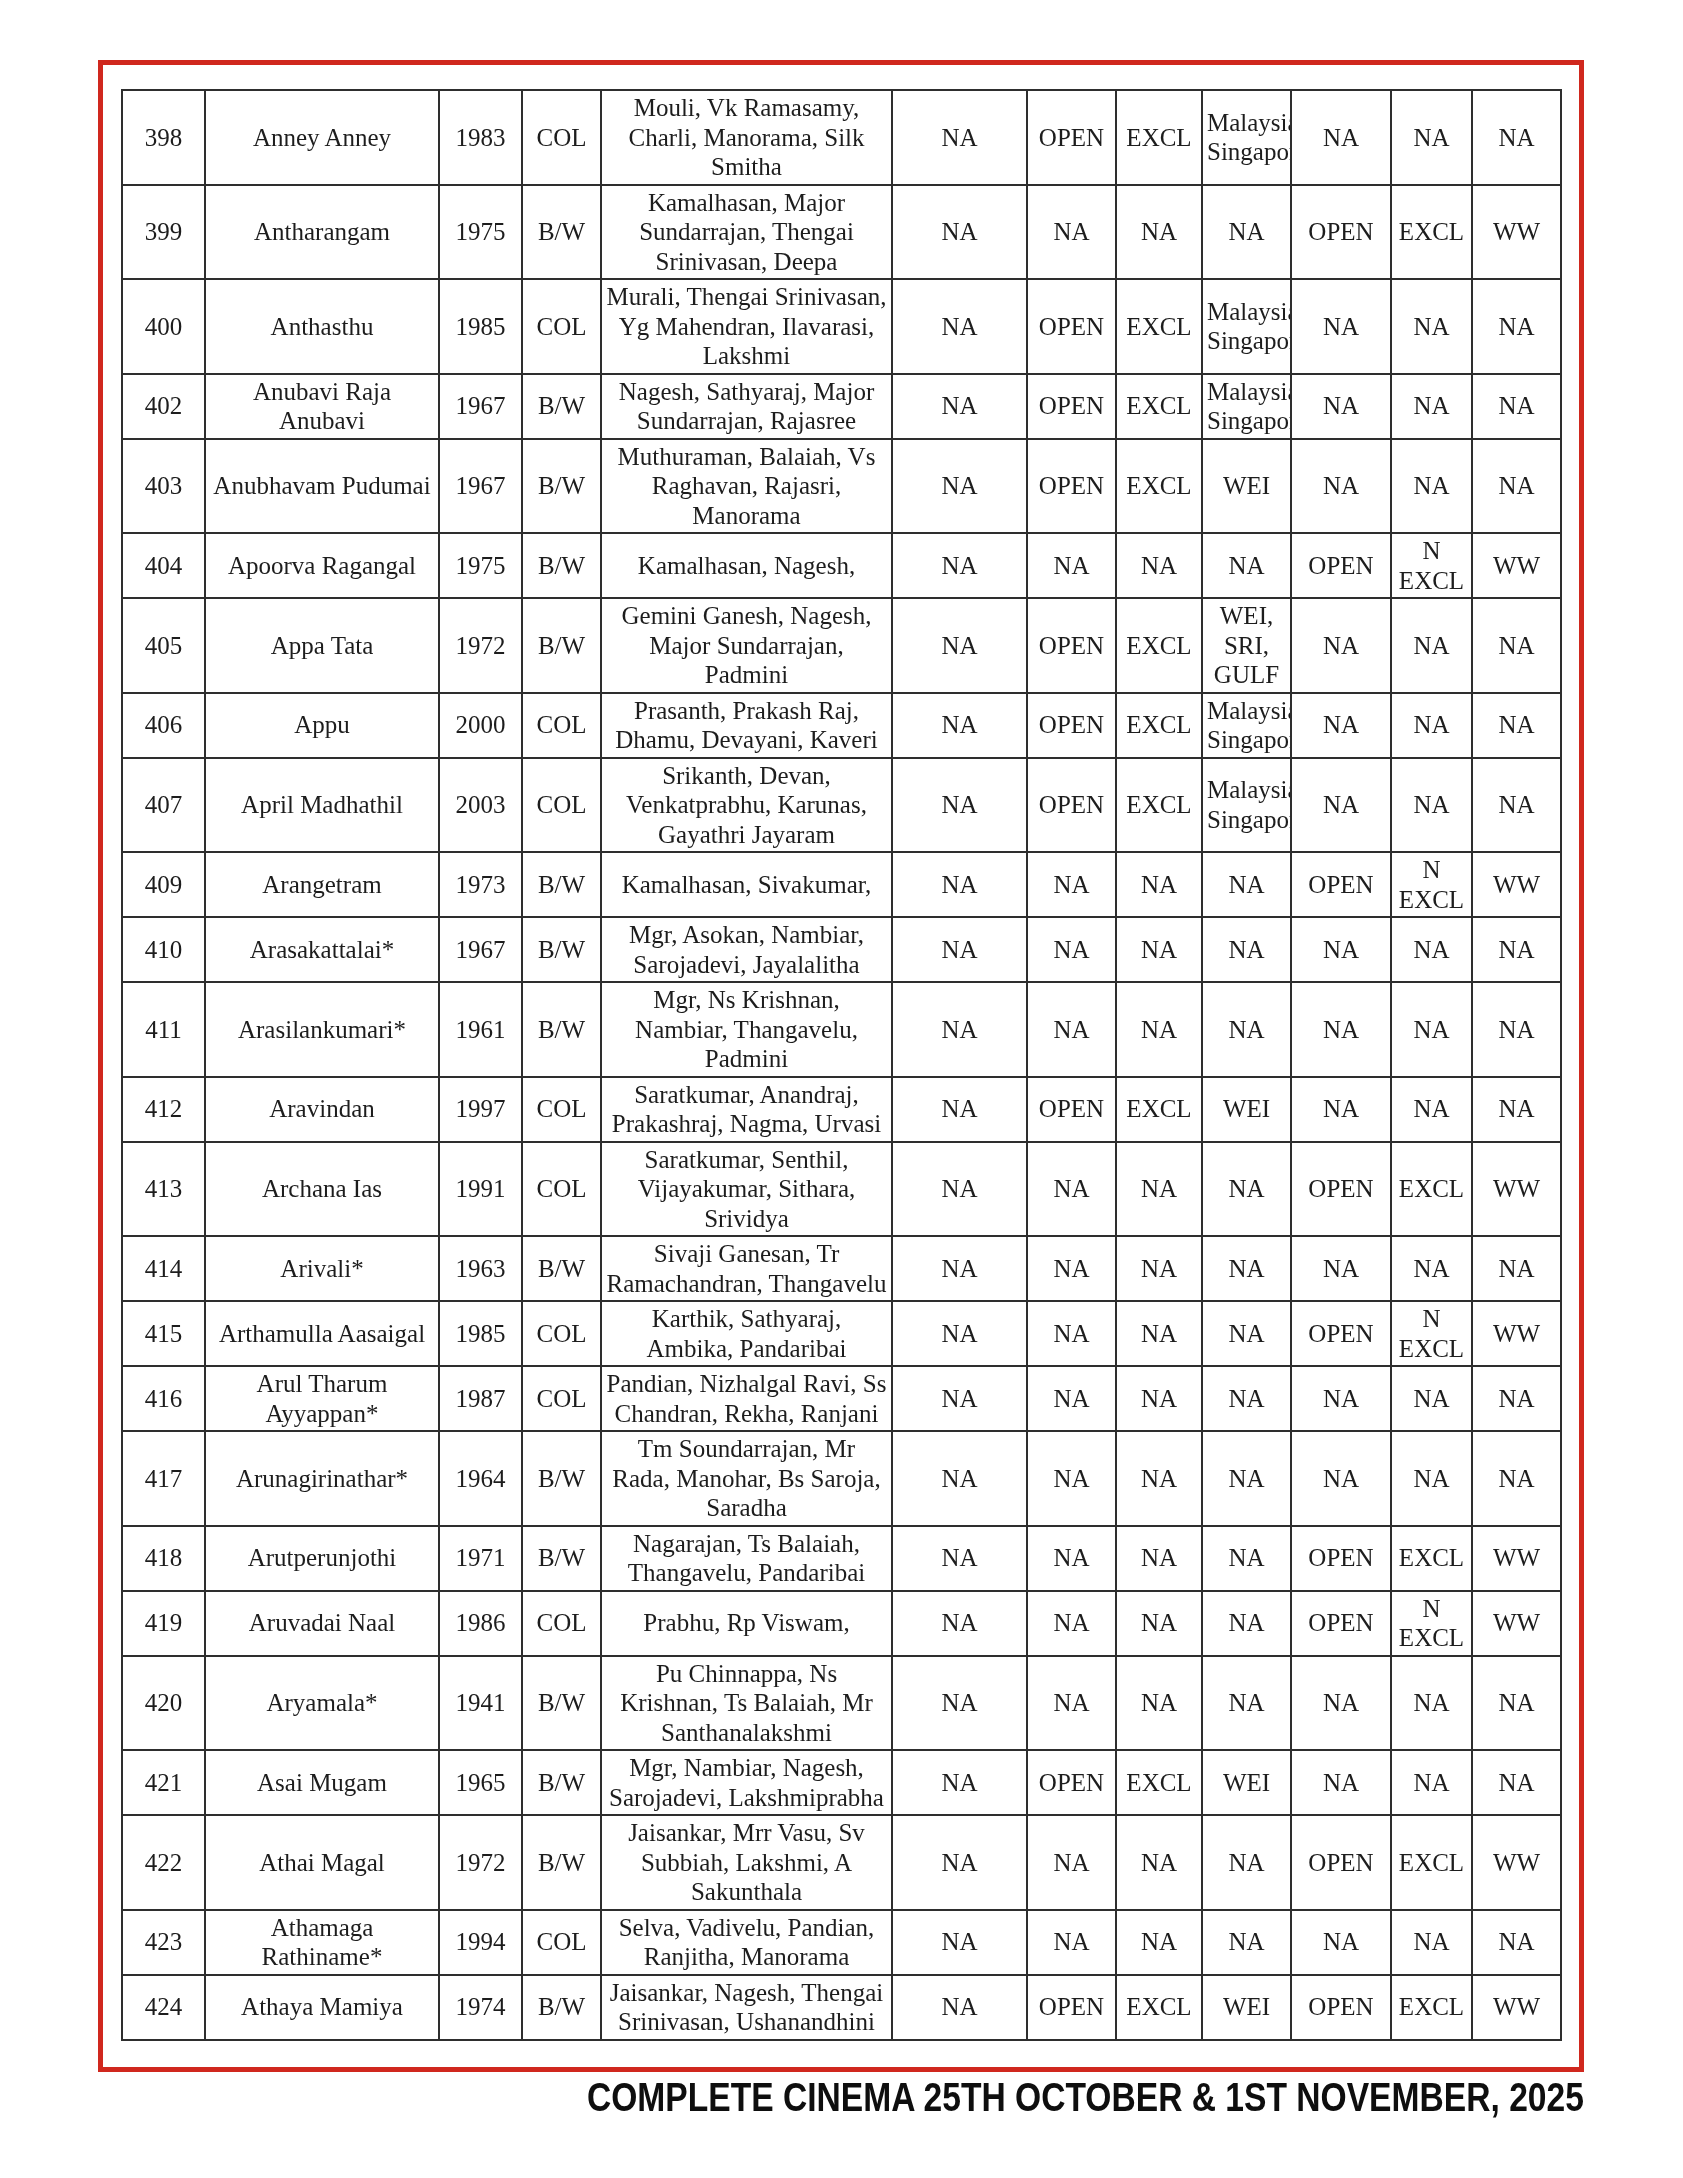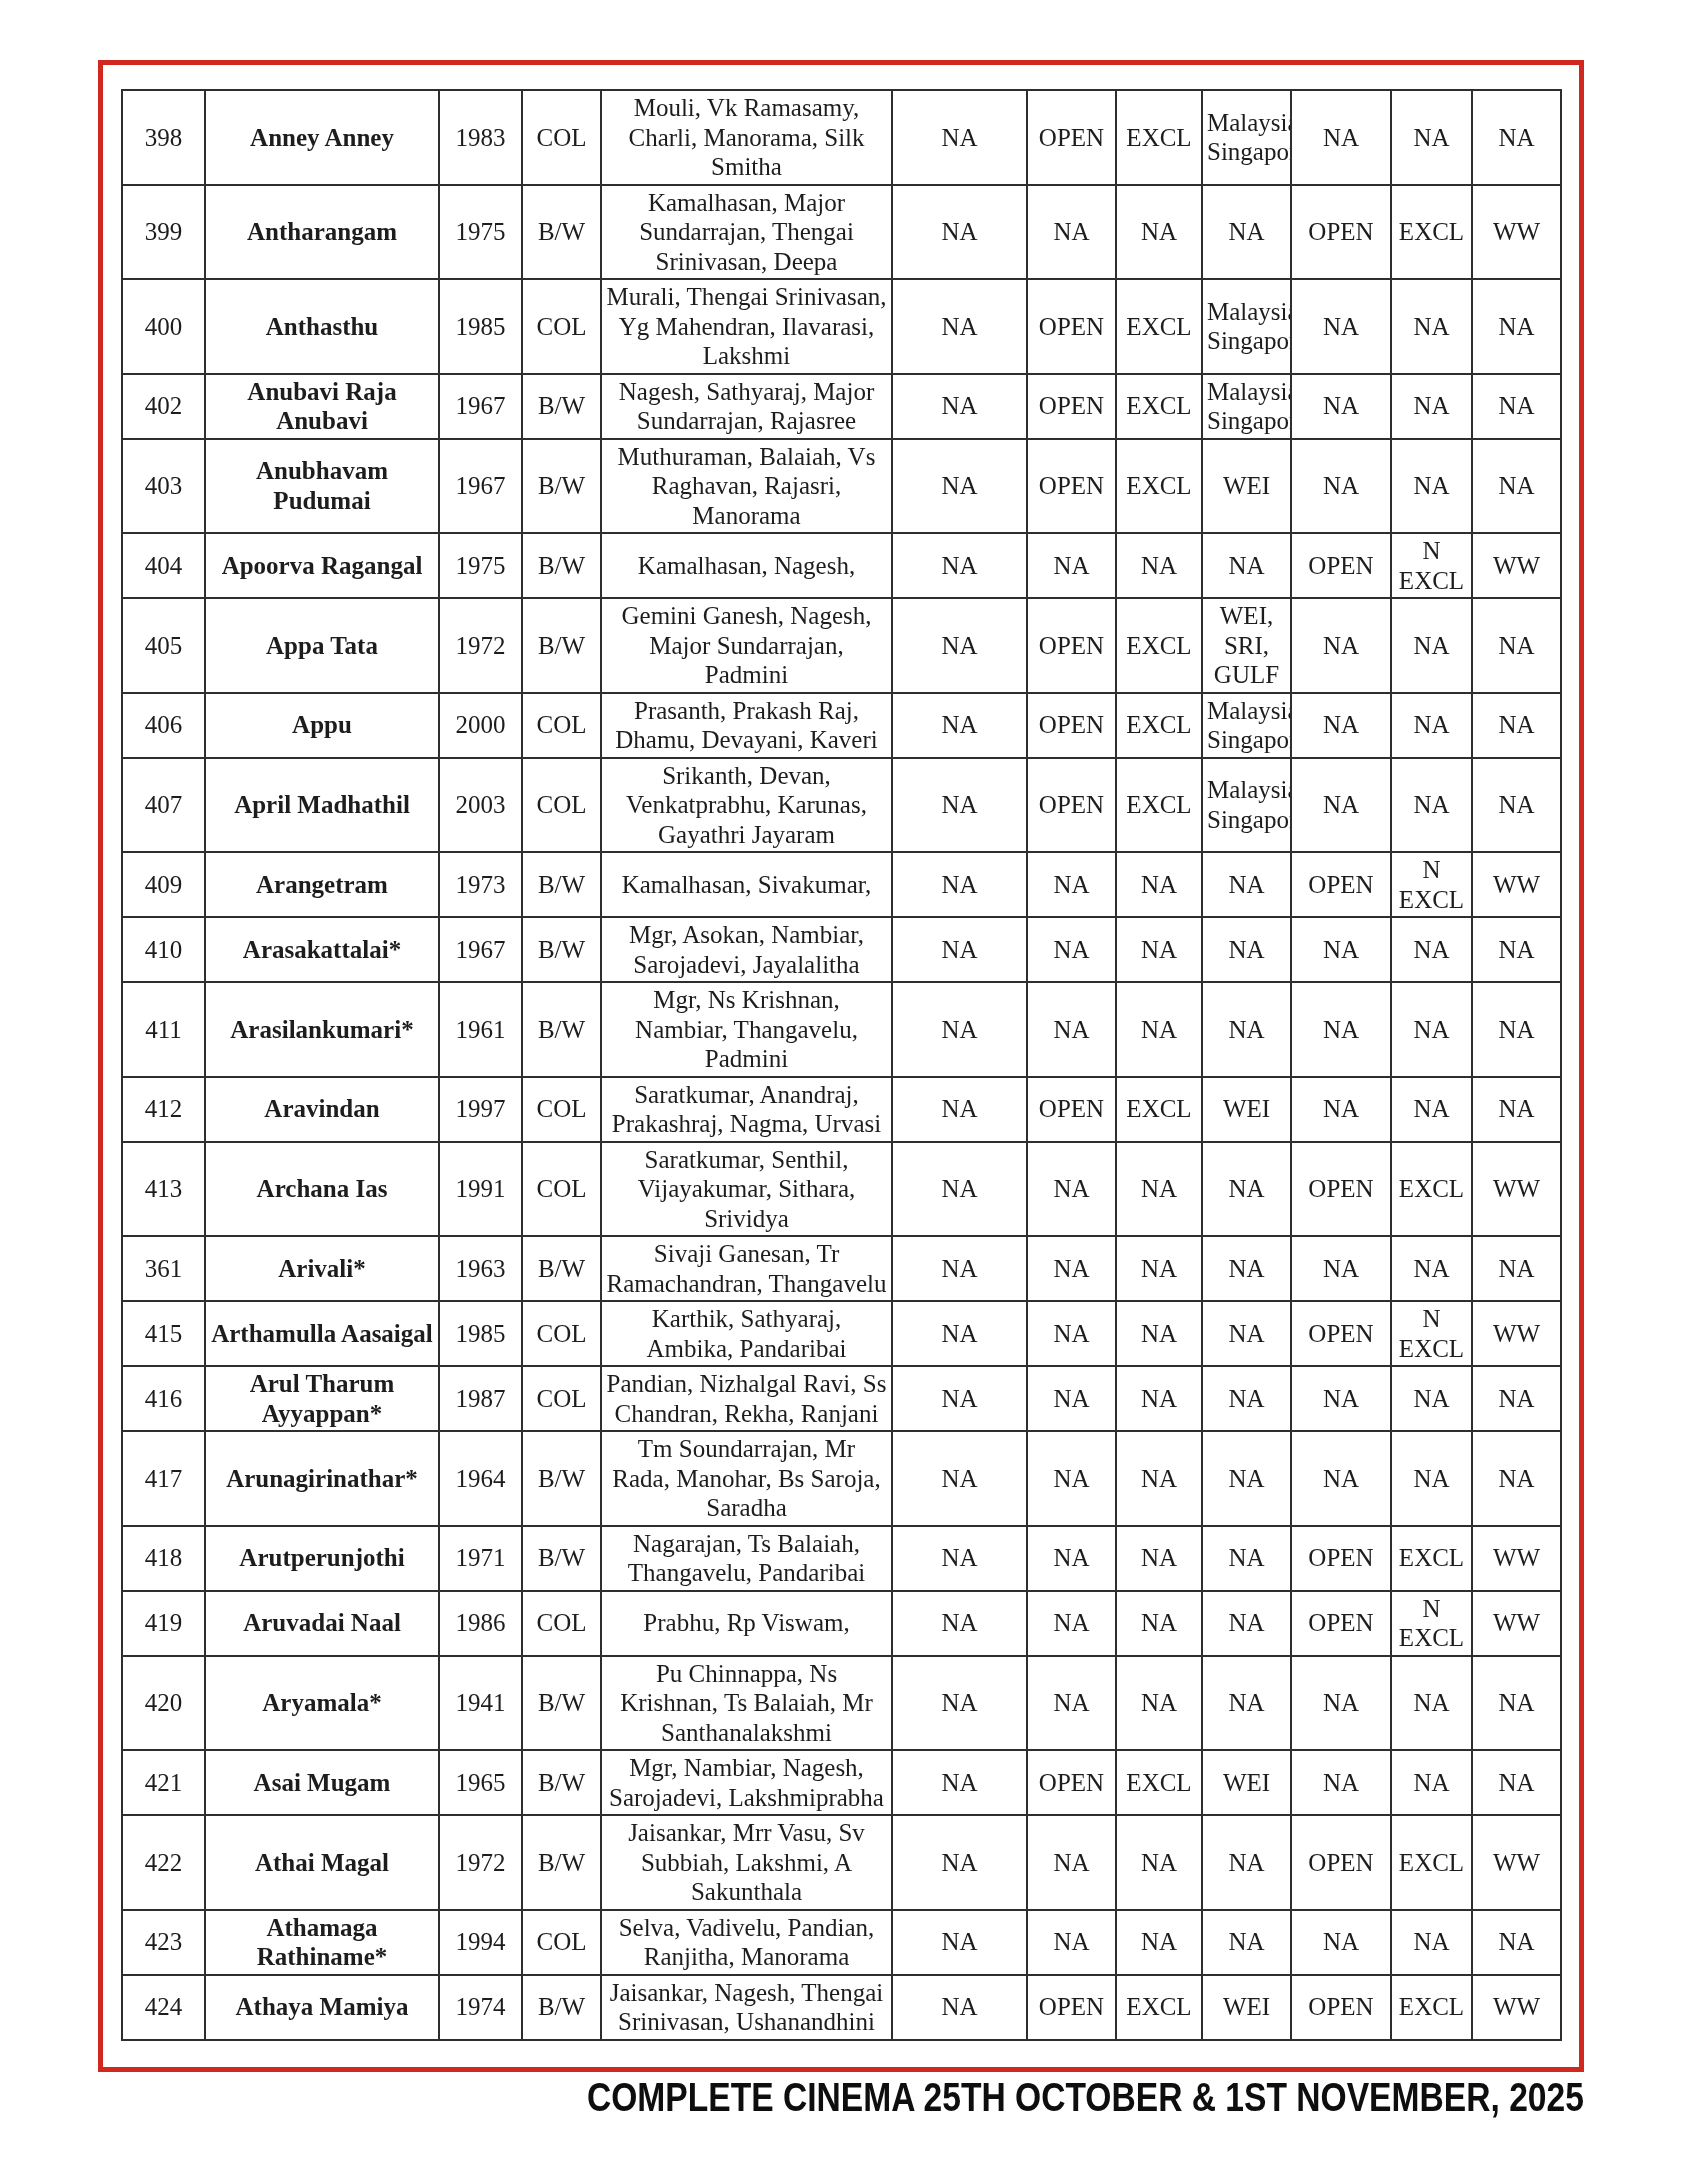--- a/index.html
+++ b/index.html
@@ -28,21 +28,21 @@
   table.film-table td{
     border:2px solid #2e2e2e;
     text-align:center;
     vertical-align:middle;
     font-size:25px;
     color:#1d1d1d;
     padding:2px 4px;
     overflow:hidden;
     line-height:1.18;
   }
-  td.title{font-weight:bold;font-size:25px;line-height:1.15;border-radius:15px;}
+  td.title{font-weight:normal;font-size:25px;line-height:1.15;border-radius:15px;}
   td.cast{
     text-align:left;
     font-size:24px;
     padding:2px 6px 2px 10px;
     line-height:1.22;
     font-family:Liberation Serif, serif;
   }
   td.val{
     font-size:24px;
     white-space:pre-line;
@@ -281,21 +281,21 @@
           <td class="cast">Saratkumar, Senthil, Vijayakumar, Sithara, Srividya</td>
           <td class="val">NA</td>
           <td class="val">NA</td>
           <td class="val">NA</td>
           <td class="val terr">NA</td>
           <td class="val">OPEN</td>
           <td class="val">EXCL</td>
           <td class="val">WW</td>
         </tr>
         <tr>
-          <td>361</td>
+          <td>414</td>
           <td class="title">Arivali*</td>
           <td>1963</td>
           <td>B/W</td>
           <td class="cast">Sivaji Ganesan, Tr Ramachandran, Thangavelu</td>
           <td class="val">NA</td>
           <td class="val">NA</td>
           <td class="val">NA</td>
           <td class="val terr">NA</td>
           <td class="val">NA</td>
           <td class="val">NA</td>

